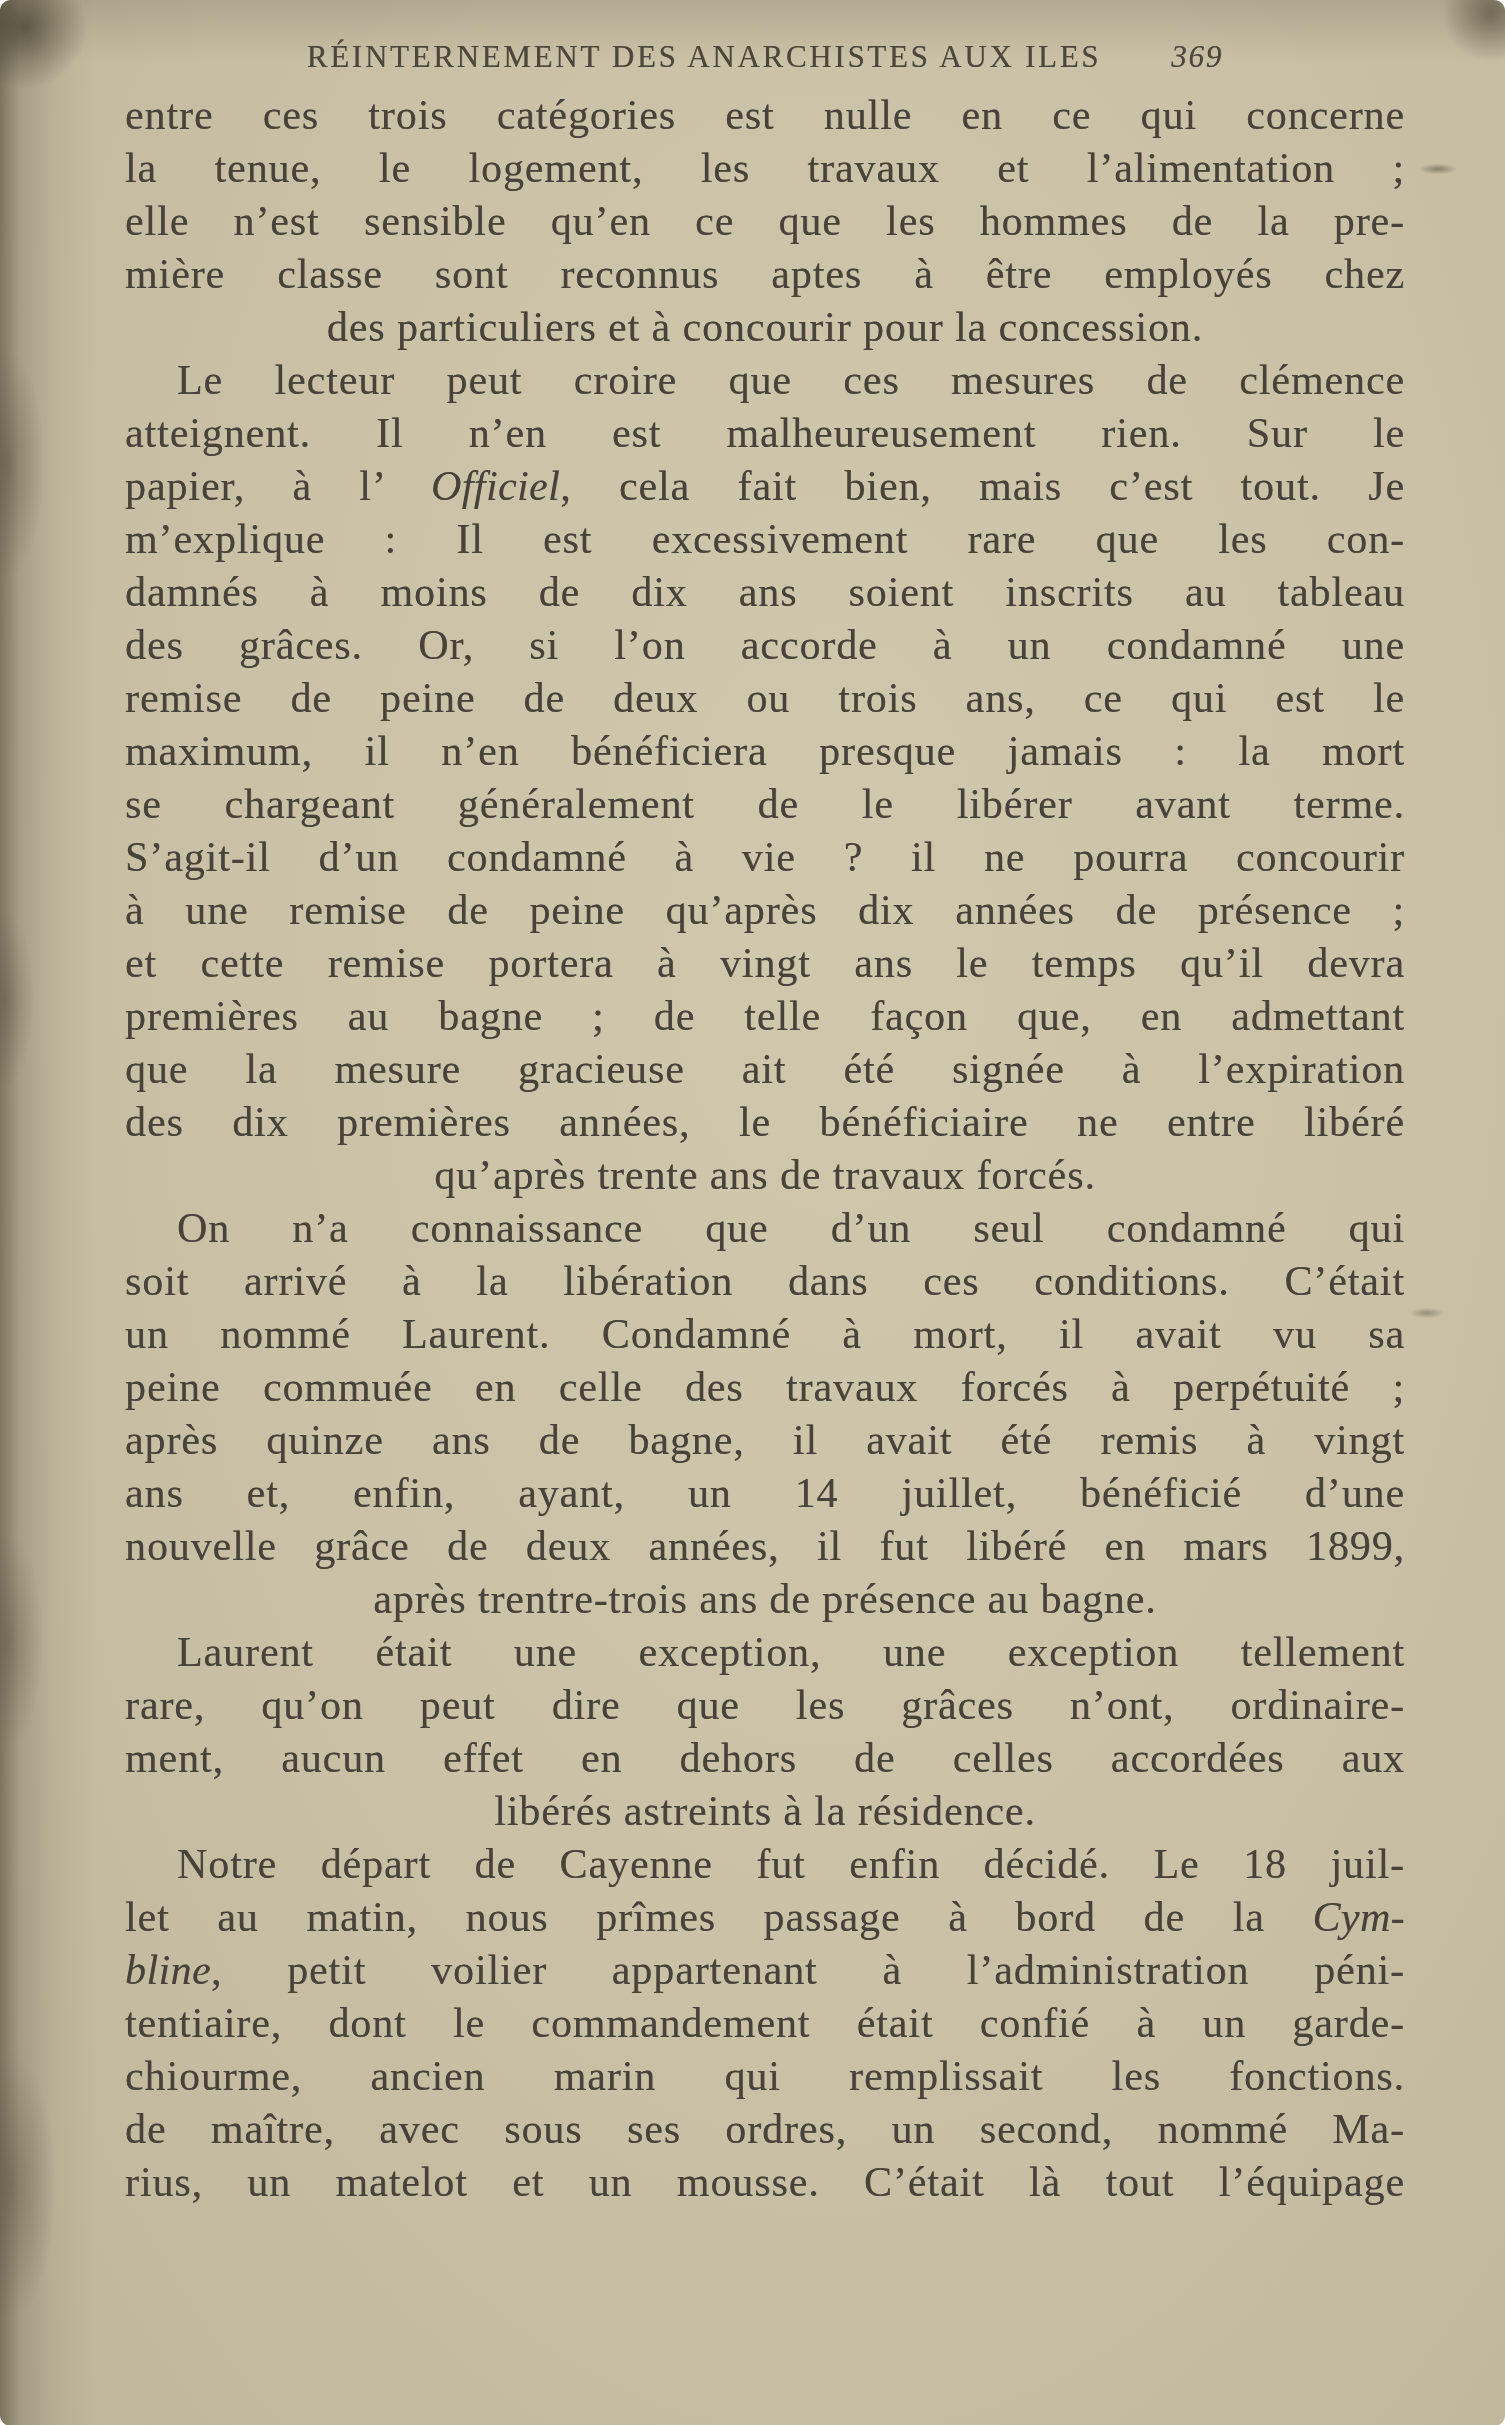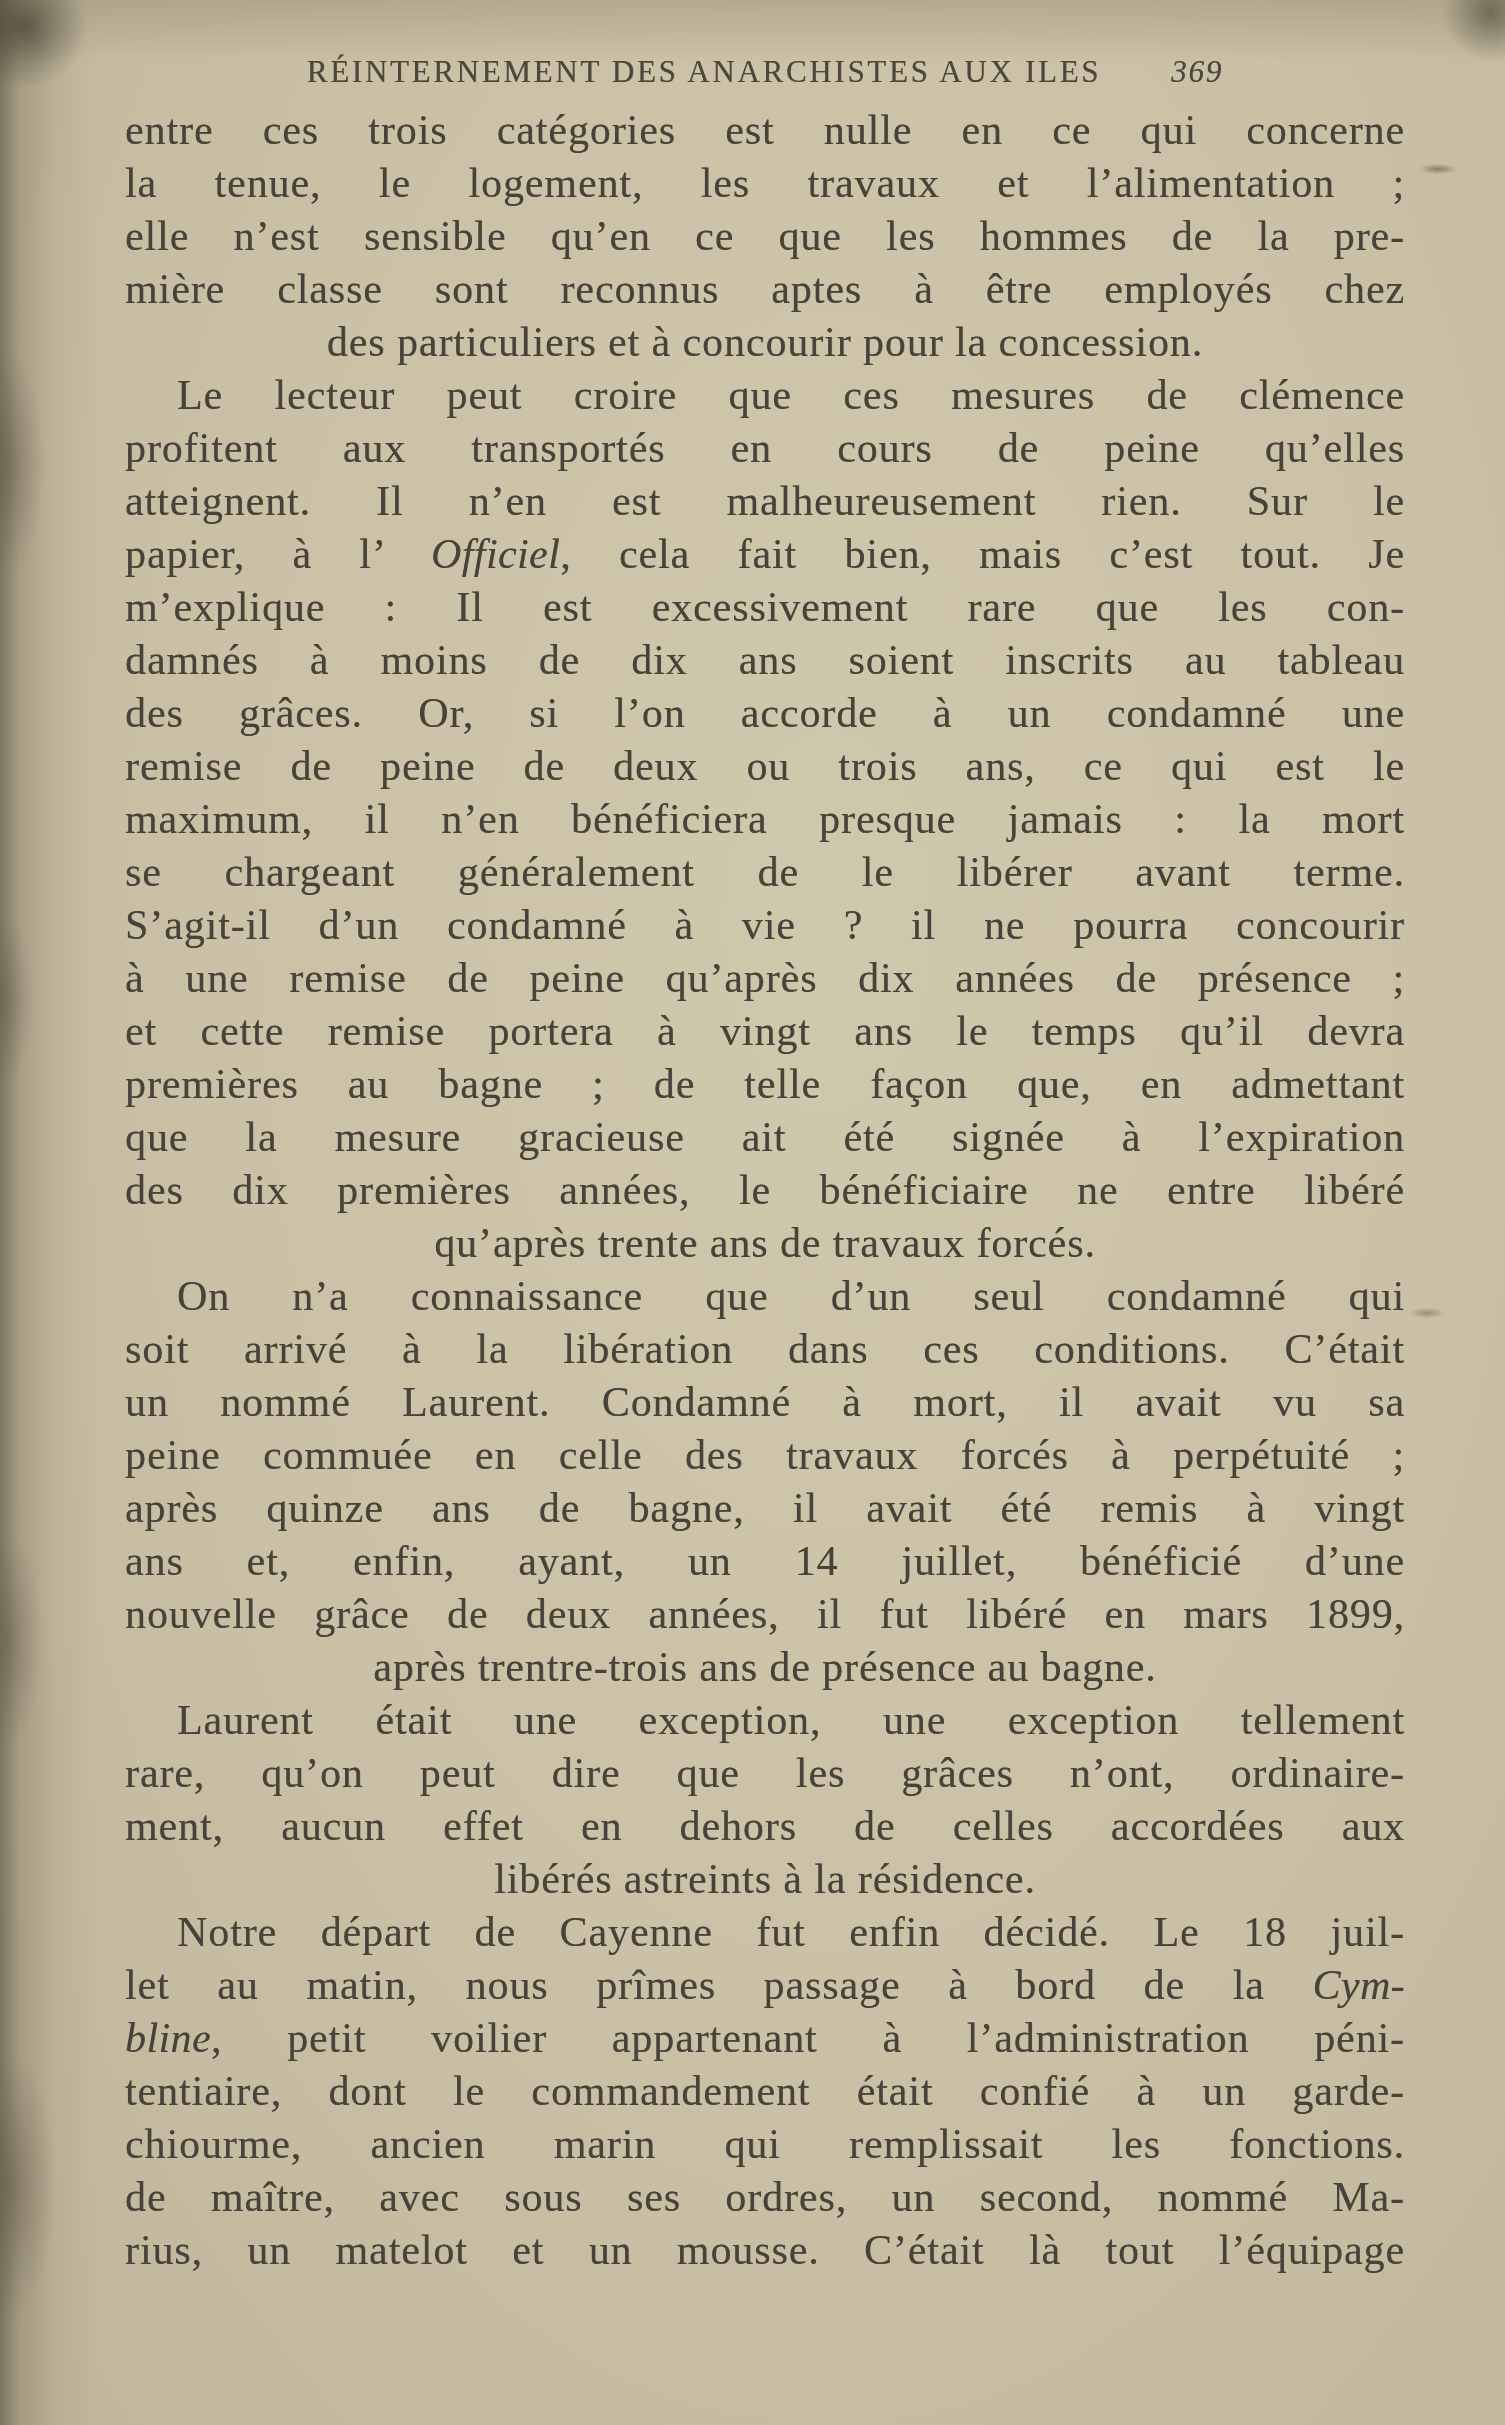--- a/index.html
+++ b/index.html
@@ -3,36 +3,37 @@
 <meta charset="utf-8">
 <style>
   html, body { margin: 0; padding: 0; }
   body { width: 1505px; height: 2426px; overflow: hidden; }
 
   .page {
     position: relative;
     width: 1505px;
     height: 2426px;
     box-sizing: border-box;
-    padding: 52px 100px 0 125px;
+    padding: 37px 100px 0 125px;
     font-family: "Liberation Serif", "DejaVu Serif", serif;
     color: #47433a;
     background-color: #c9c0a6;
     background-image:
       radial-gradient(circle 62px at 25px 27px, rgba(40,35,25,.55), rgba(40,35,25,0) 100%),
       radial-gradient(circle 49px at 1491px 12.5px, rgba(50,42,30,.50), rgba(50,42,30,0) 100%),
       radial-gradient(ellipse 19.6px 5.4px at 1438px 169px, rgba(60,52,38,.45), rgba(60,52,38,0) 100%),
       radial-gradient(ellipse 18px 5.4px at 1427px 1313px, rgba(60,52,38,.35), rgba(60,52,38,0) 100%),
       radial-gradient(ellipse 37px 116px at 7.1px 464px, rgba(70,60,45,.35), rgba(70,60,45,0) 100%),
       radial-gradient(ellipse 28.5px 89px at 5.4px 999px, rgba(70,60,45,.30), rgba(70,60,45,0) 100%),
       radial-gradient(ellipse 34px 107px at 9px 1641px, rgba(70,60,45,.30), rgba(70,60,45,0) 100%),
       radial-gradient(ellipse 46px 134px at 10.7px 2185px, rgba(70,60,45,.35), rgba(70,60,45,0) 100%),
       linear-gradient(90deg, rgba(55,48,34,.50) 0px, rgba(90,80,60,.28) 19.6px, rgba(120,108,82,.12) 54px, rgba(0,0,0,0) 98px),
       linear-gradient(180deg, rgba(95,85,62,.22) 0px, rgba(0,0,0,0) 62px),
       radial-gradient(ellipse at 55% 38%, #d0c8ad 0%, #cac1a7 50%, #bfb69c 100%);
+    border-radius: 11px;
   }
 
   .header {
     display: flex;
     justify-content: center;
     align-items: baseline;
     gap: 70px;
     font-size: 31px;
     line-height: 39px;
     letter-spacing: 2.7px;
@@ -69,21 +70,20 @@
     <span class="title">RÉINTERNEMENT DES ANARCHISTES AUX ILES</span>
     <span class="folio">369</span>
   </div>
   <div class="text-block">
       <div class="line fill"><span>entre ces trois catégories est nulle en ce qui concerne</span></div>
       <div class="line fill"><span>la tenue, le logement, les travaux et l’alimentation ;</span></div>
       <div class="line fill"><span>elle n’est sensible qu’en ce que les hommes de la pre-</span></div>
       <div class="line fill"><span>mière classe sont reconnus aptes à être employés chez</span></div>
       <div class="line"><span>des particuliers et à concourir pour la concession.</span></div>
       <div class="line fill indent"><span>Le lecteur peut croire que ces mesures de clémence</span></div>
-      <div class="line fill"><span>profitent aux transportés en cours de peine qu’elles</span></div>
       <div class="line fill"><span>atteignent. Il n’en est malheureusement rien. Sur le</span></div>
       <div class="line fill"><span>papier, à l’ </span><em>Officiel</em><span>, cela fait bien, mais c’est tout. Je</span></div>
       <div class="line fill"><span>m’explique : Il est excessivement rare que les con-</span></div>
       <div class="line fill"><span>damnés à moins de dix ans soient inscrits au tableau</span></div>
       <div class="line fill"><span>des grâces. Or, si l’on accorde à un condamné une</span></div>
       <div class="line fill"><span>remise de peine de deux ou trois ans, ce qui est le</span></div>
       <div class="line fill"><span>maximum, il n’en bénéficiera presque jamais : la mort</span></div>
       <div class="line fill"><span>se chargeant généralement de le libérer avant terme.</span></div>
       <div class="line fill"><span>S’agit-il d’un condamné à vie ? il ne pourra concourir</span></div>
       <div class="line fill"><span>à une remise de peine qu’après dix années de présence ;</span></div>

